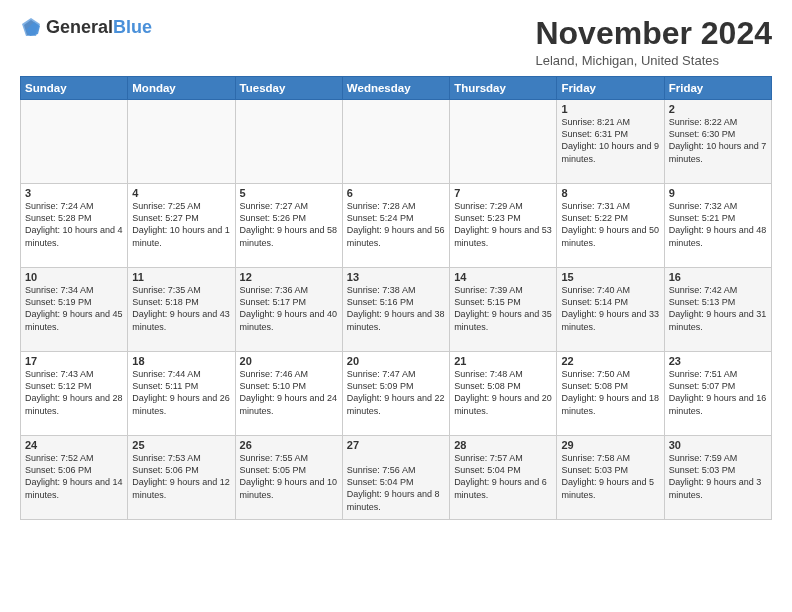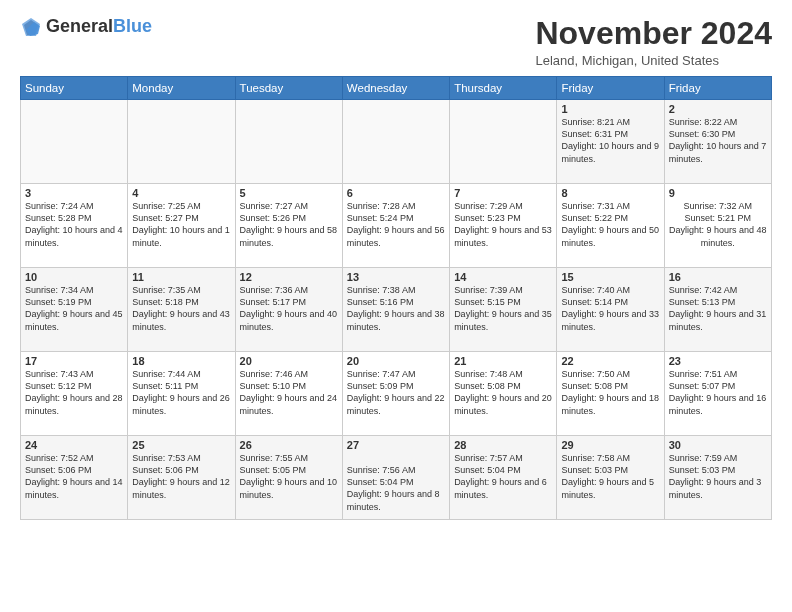--- a/index.html
+++ b/index.html
@@ -15,20 +15,21 @@
       padding: 16px 20px 10px 20px;
     }
     .header-area {
       display: flex;
       align-items: flex-start;
       justify-content: space-between;
       margin-bottom: 8px;
     }
     .logo {
       display: flex;
+      align-items: center;
       gap: 4px;
     }
     .logo-icon {
       width: 22px;
       height: 22px;
     }
     .title-block {
     }
     .month-year {
       font-size: 32px;
@@ -43,21 +44,21 @@
     }
     .calendar-table {
       width: 100%;
       border-collapse: collapse;
       table-layout: fixed;
     }
     .calendar-table thead tr th {
       background-color: #3d7dbf;
       color: #fff;
       font-size: 11.5px;
-      font-weight: normal;
+      font-weight: bold;
       padding: 5px 4px;
       border: 1px solid #2d6aac;
       text-align: left;
     }
     .calendar-table tbody tr td {
       vertical-align: top;
       border: 1px solid #ccc;
       padding: 3px 4px;
       font-size: 9.5px;
       color: #333;
@@ -170,21 +171,21 @@
 Daylight: 9 hours and 53 minutes.</div>
           </td>
           <td>
             <span class="day-num">8</span>
             <div class="day-info" style="white-space: pre-line;">Sunrise: 7:31 AM
 Sunset: 5:22 PM
 Daylight: 9 hours and 50 minutes.</div>
           </td>
           <td>
             <span class="day-num">9</span>
-            <div class="day-info" style="white-space: pre-line; text-align: center;">Sunrise: 7:32 AM
+            <div class="day-info" style="white-space: pre-line;">Sunrise: 7:32 AM
 Sunset: 5:21 PM
 Daylight: 9 hours and 48 minutes.</div>
           </td>
         </tr>
         <tr>
           <td>
             <span class="day-num">10</span>
             <div class="day-info" style="white-space: pre-line;">Sunrise: 7:34 AM
 Sunset: 5:19 PM
 Daylight: 9 hours and 45 minutes.</div>

